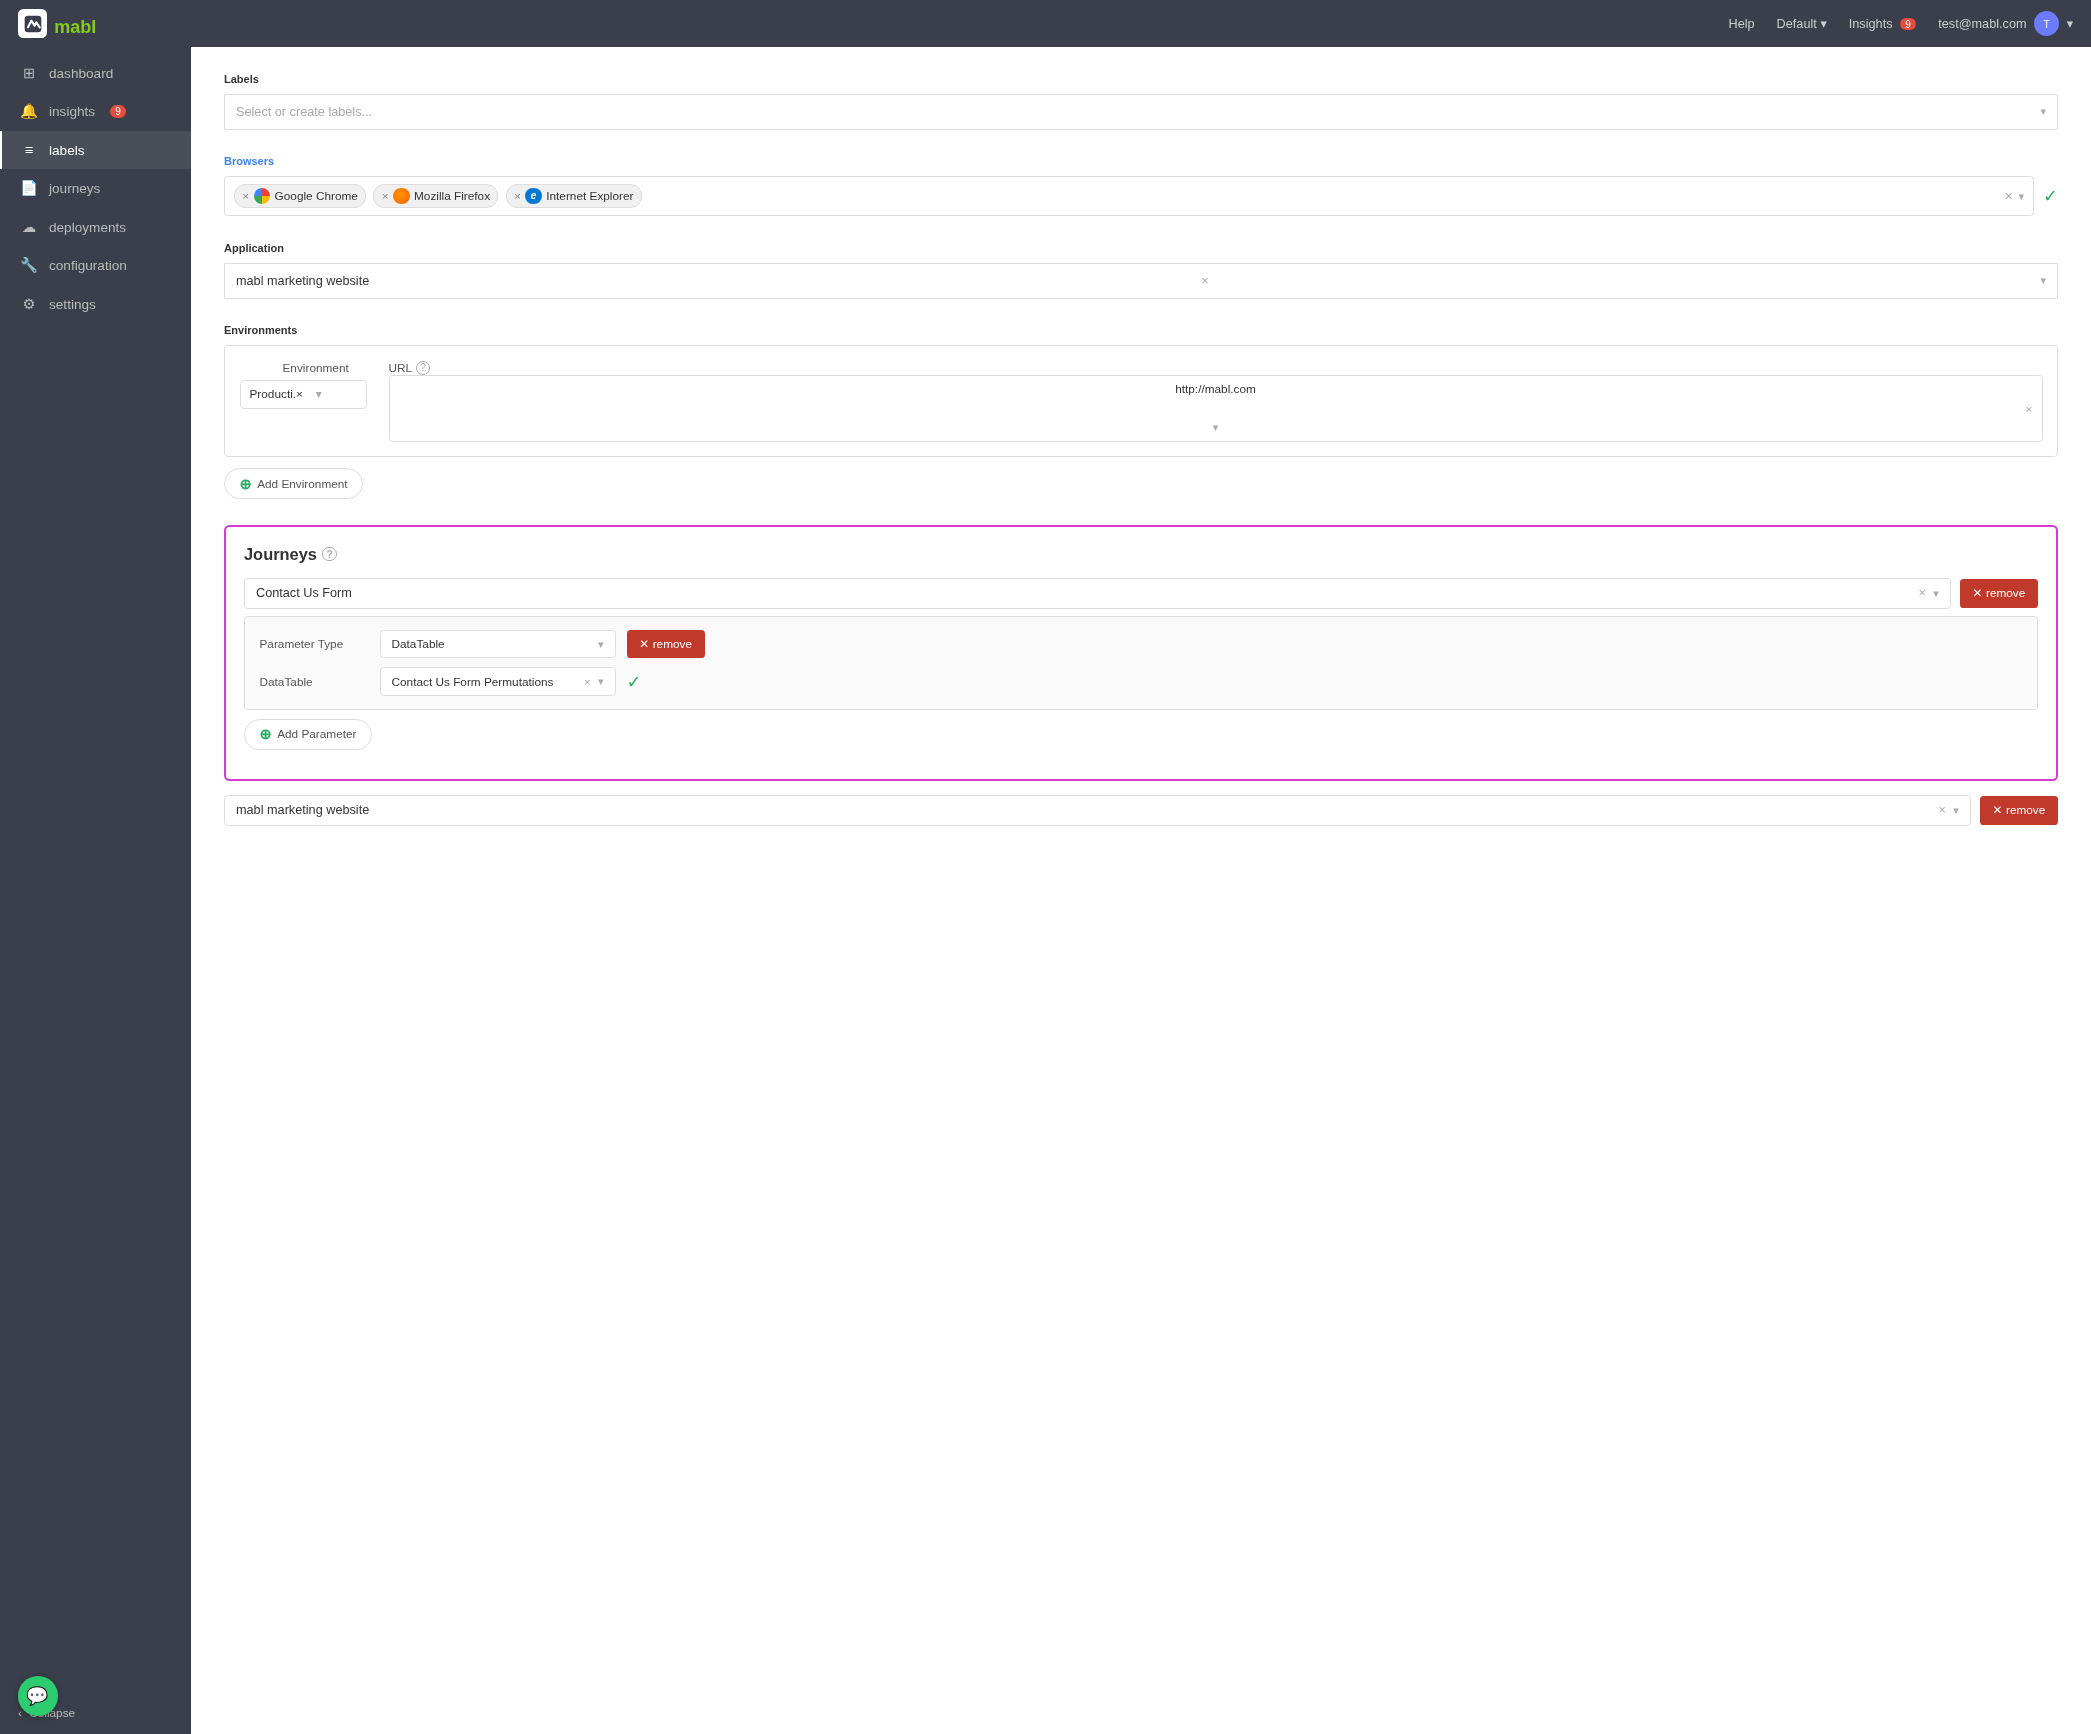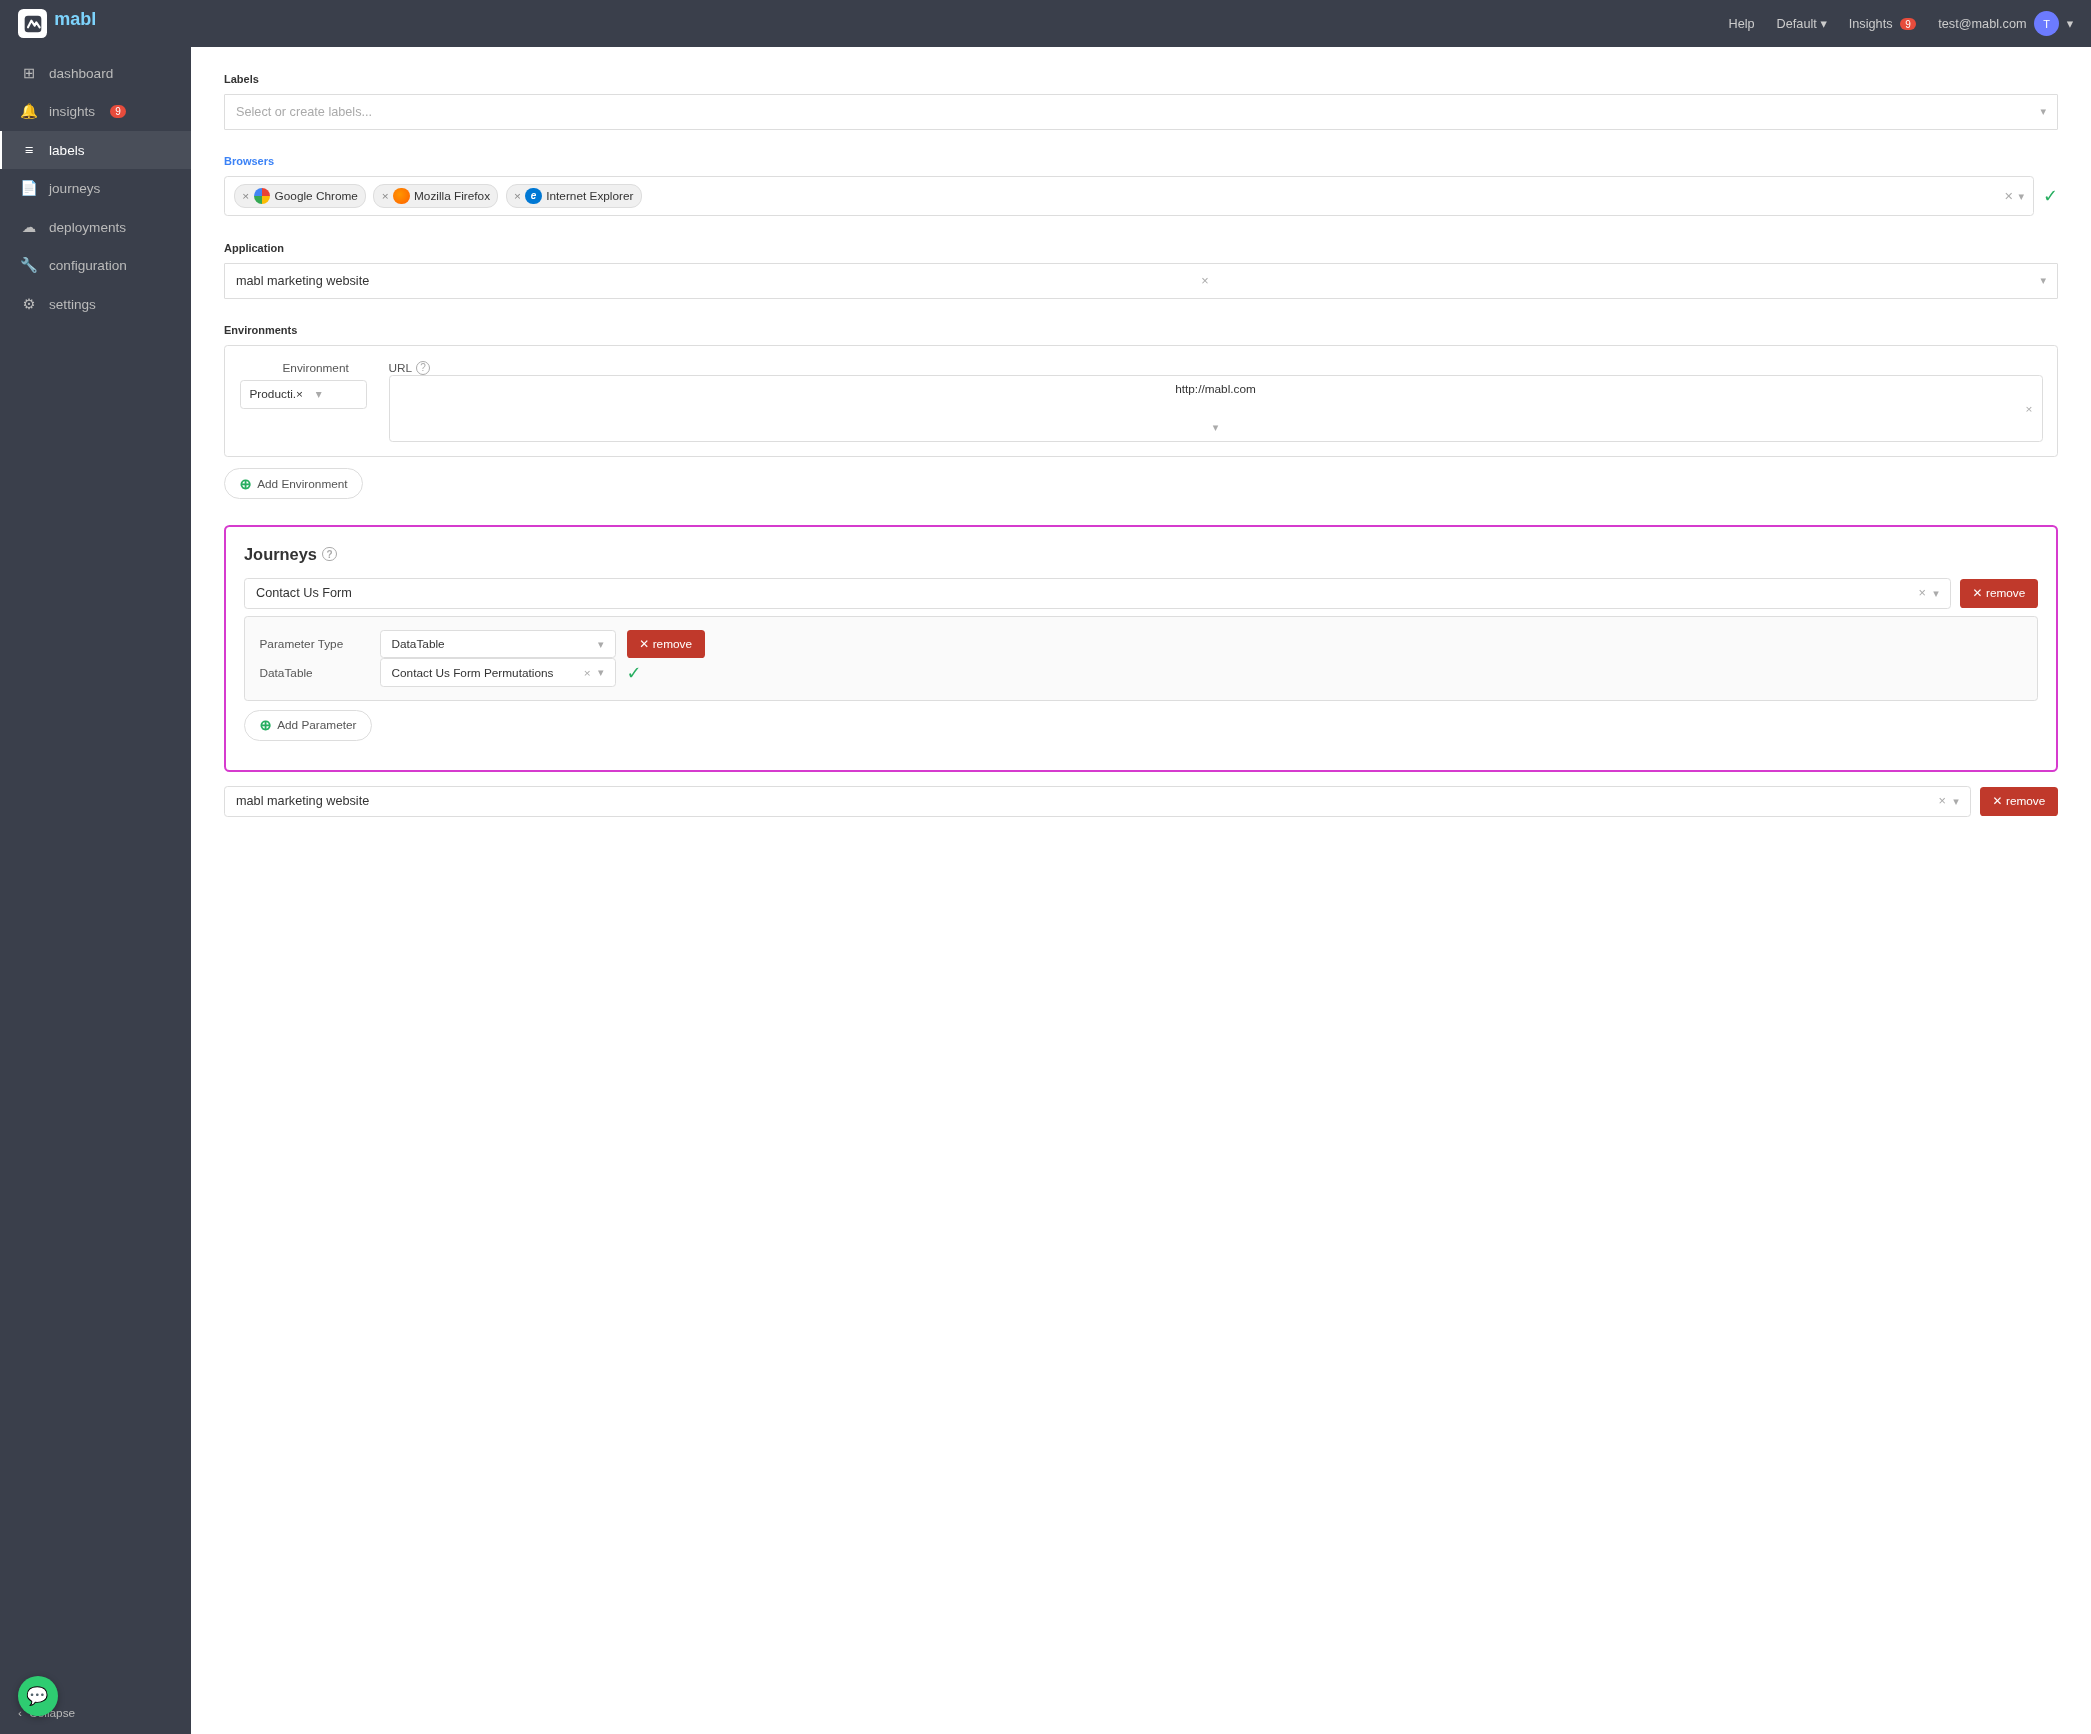--- a/index.html
+++ b/index.html
@@ -10,25 +10,25 @@
       background: #3a3f4b;
       color: #fff;
       display: flex;
       align-items: center;
       padding: 0 18px;
       height: 47px;
       flex-shrink: 0;
     }
     .top-nav .logo {
       display: flex;
-      align-items: flex-start;
+      align-items: flex-end;
       gap: 7.3px;
       font-size: 18px;
       font-weight: 700;
-      color: #7dd3fc;
+      color: #84cc16;
       margin-right: auto;
     }
     .logo-icon {
       width: 29px;
       height: 29px;
       background: #fff;
       border-radius: 5.5px;
       display: flex;
       align-items: center;
       justify-content: center;
@@ -358,21 +358,21 @@
       border: 0.9px solid #ddd;
       border-radius: 3.6px;
       padding: 12.7px 14.5px;
       margin-bottom: 9px;
       background: #fafafa;
     }
     .param-row {
       display: flex;
       align-items: center;
       gap: 11px;
-      margin-bottom: 0;
+      margin-bottom: 9px;
     }
     .param-row:last-child { margin-bottom: 0; }
     .param-label {
       font-size: 11.8px;
       color: #555;
       font-weight: 500;
       min-width: 109px;
     }
     .param-select {
       border: 0.9px solid #ddd;

